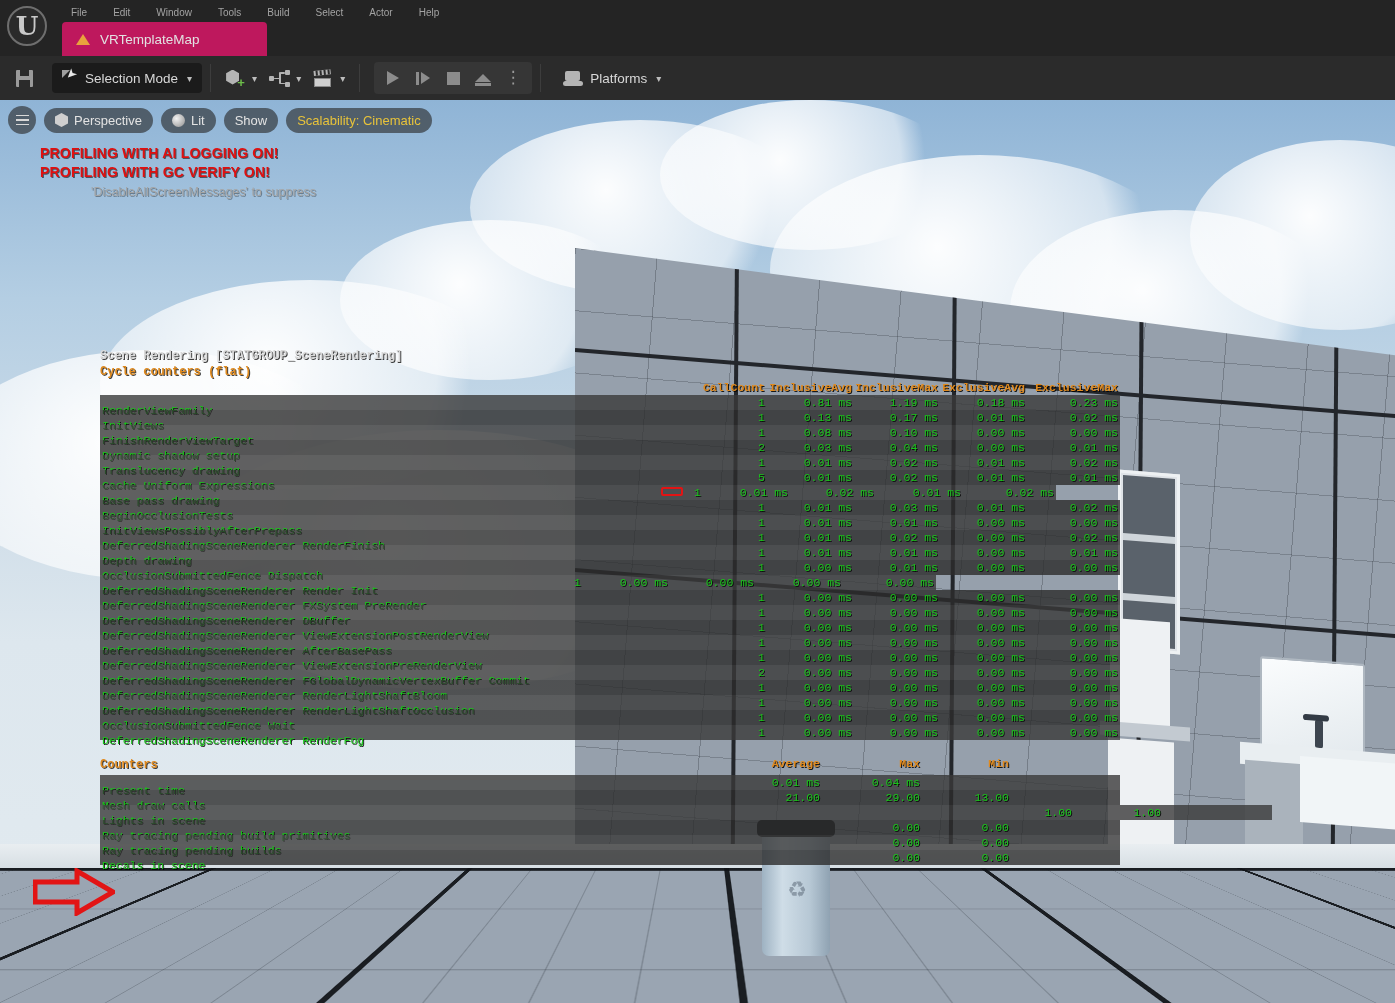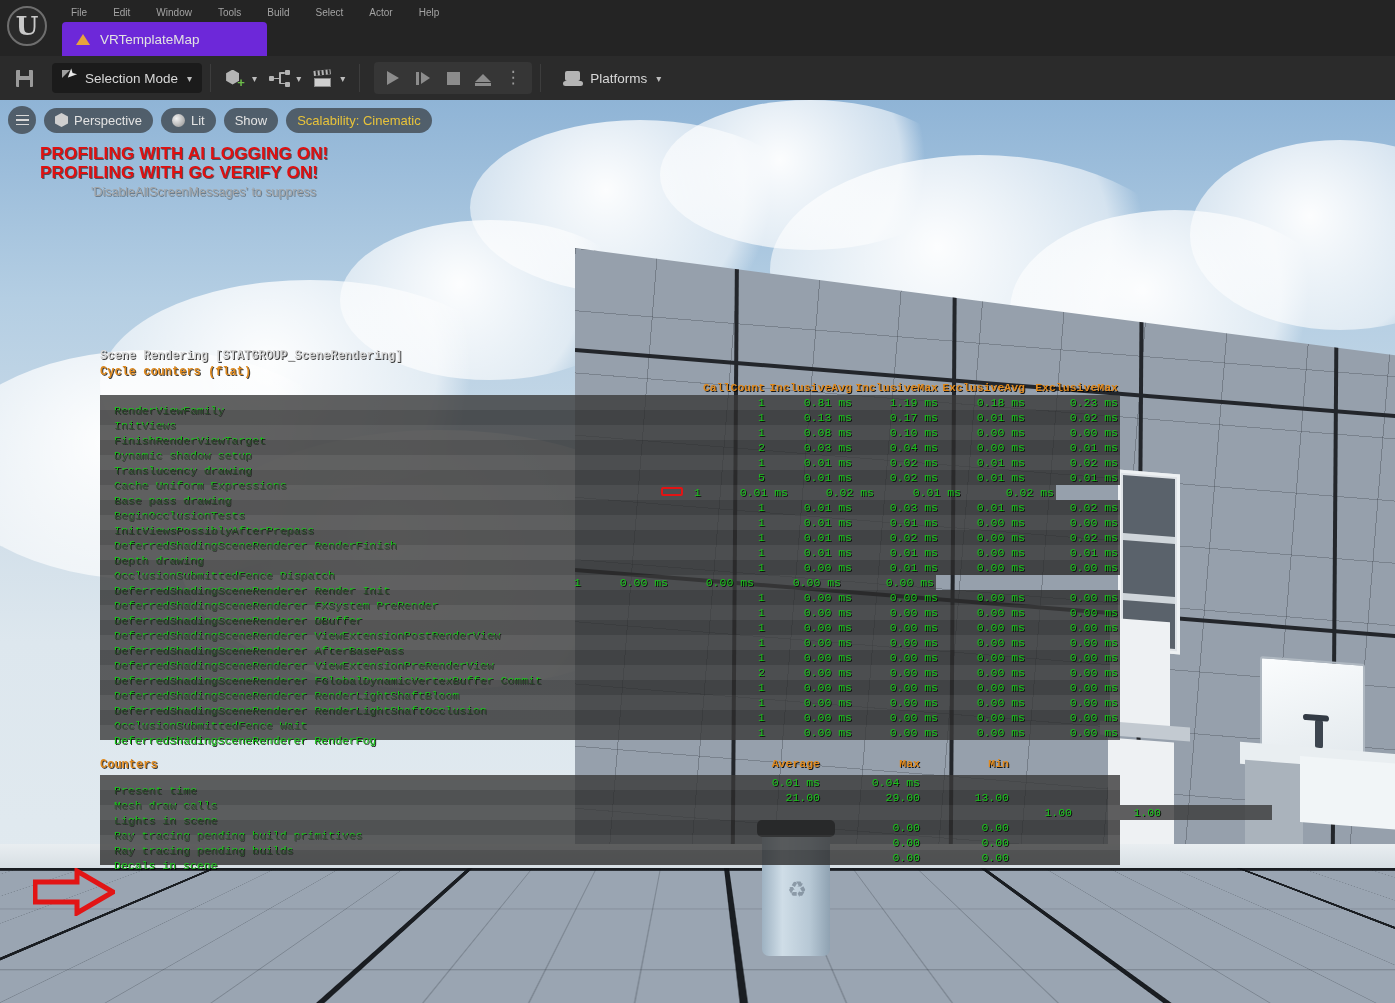--- a/index.html
+++ b/index.html
@@ -36,21 +36,21 @@
     cursor: default; white-space: nowrap;
   }
 
   
   .tabstrip {
     position: absolute; left: 62px; top: 22px; height: 34px;
     display: flex; align-items: flex-end;
   }
   .tab {
     height: 34px; min-width: 205px;
-    background: #6d28d9;
+    background: #be185d;
     border-top-left-radius: 4px; border-top-right-radius: 4px;
     display: flex; align-items: center; gap: 9px;
     padding: 0 16px 0 14px;
     margin-top: 36px;
   }
   .tab-icon {
     width: 15px; height: 13px; position: relative; flex: none;
   }
   .tab-icon::before {
     content: ""; position: absolute; left: 0; bottom: 1px;
@@ -333,21 +333,21 @@
     width: 13px; height: 13px; border-radius: 50%;
     background: radial-gradient(circle at 35% 35%, #f2f2f2, #8e8e8e);
     flex: none;
   }
 
   
   .screen-msgs {
     position: absolute; left: 40px; top: 44px;
   }
   .msg-red {
-    color: #e01010; font-size: 17px; font-weight: bold;
+    color: #e01010; font-size: 14px; font-weight: bold;
     letter-spacing: 0.2px; line-height: 19px;
     text-shadow: 1px 1px 0 rgba(0,0,0,0.55);
   }
   .msg-grey {
     color: #a4a4a4; font-size: 12.5px; margin-left: 51px; margin-top: 3px;
     text-shadow: 1px 1px 0 rgba(0,0,0,0.35);
   }
 
   
   .stats {
@@ -368,21 +368,21 @@
   }
   .stat-table { position: relative; }
   .srow {
     position: relative; height: 15px; line-height: 15px;
     display: flex; align-items: center;
   }
   .srow.band0 { background: rgba(58,58,58,0.80); }
   .srow.band1 { background: rgba(44,44,44,0.80); }
   .srow.header { background: transparent; }
   .cell-name {
-    color: #18c518; padding-left: 14px;
+    color: #18c518; padding-left: 2px;
     text-shadow: 1px 1px 0 rgba(0,0,0,0.85);
     flex: none;
     margin-top: 16px;
   }
   .hdr {
     color: #e08a1e; font-weight: bold; text-align: right;
     text-shadow: 1px 1px 0 rgba(0,0,0,0.85);
     position: absolute;
   }
   .num {

